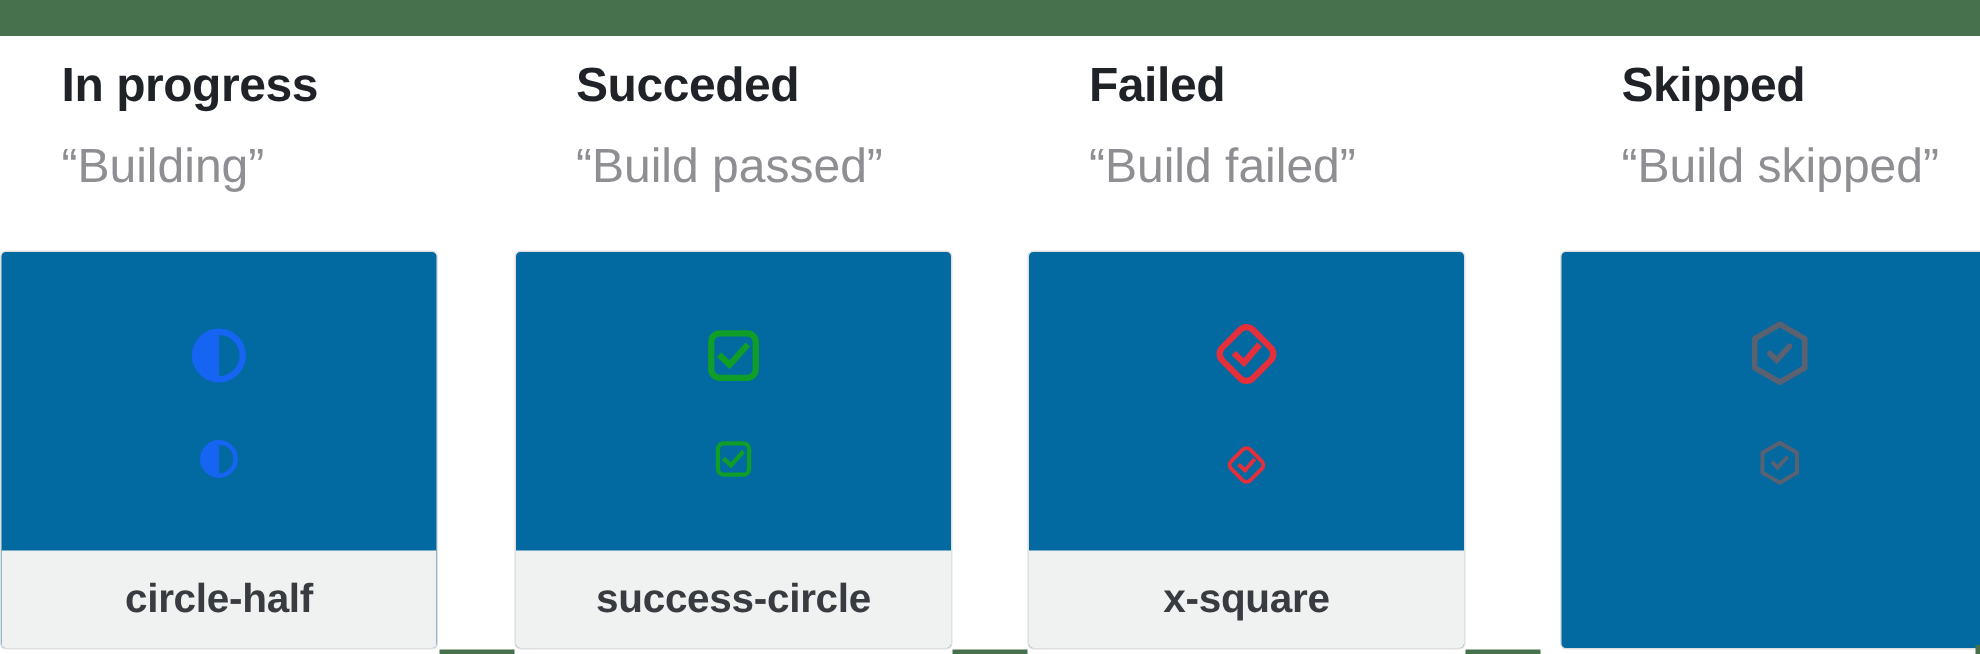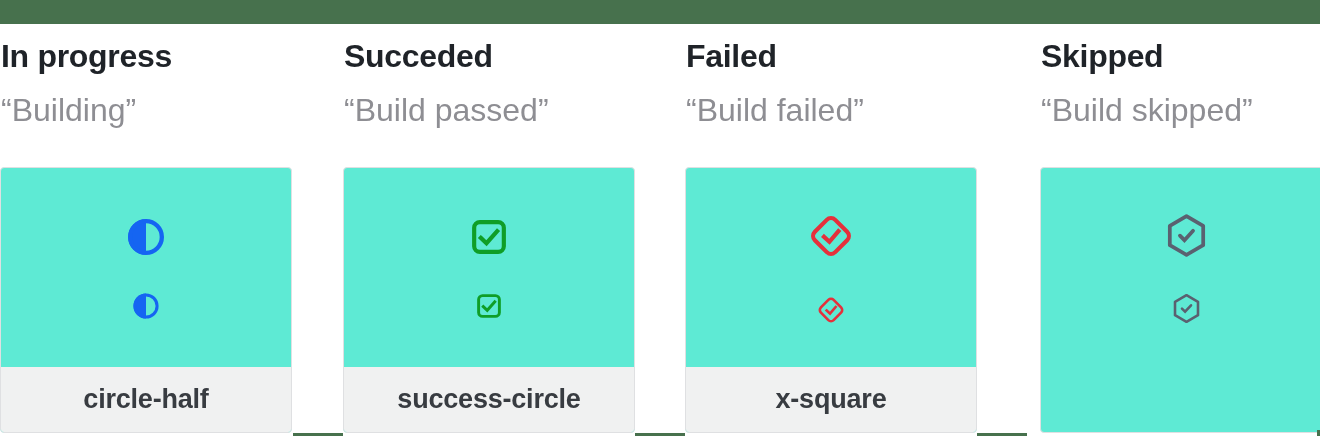--- a/index.html
+++ b/index.html
@@ -7,41 +7,41 @@
     position:relative;
     width:1320px;height:436px;
     overflow:hidden;
     background:#ffffff;
     font-family:"Liberation Sans","DejaVu Sans",sans-serif;
   }
   .top-band{
     position:absolute;left:0;top:0;width:1320px;height:24px;
     background:var(--band,#47714D);
   }
-  .col{position:absolute;top:0;width:292px;}
+  .col{position:absolute;top:0;width:292px;padding-left:40px;}
   .col-0{left:0;}
   .col-1{left:343px;}
   .col-2{left:685px;}
   .col-3{left:1040px;}
   .status-title{
     margin:40px 0 0 1px;
     font-size:32px;line-height:1.05;font-weight:800;
     letter-spacing:-0.3px;
     color:var(--heading,#1F2328);
   }
   .status-quote{
     margin:19px 0 0 1px;
     font-size:32px;line-height:1.1;font-weight:500;
     color:var(--quote,#8E8E93);
   }
   .card{
     position:absolute;top:167px;left:0;
     width:292px;height:266px;
     box-sizing:border-box;
-    background:#5eead4;
+    background:#0369a1;
     border:1.5px solid var(--card_border,#DFE0E2);
     border-radius:4px;
     overflow:hidden;
   }
   .icon-zone{
     position:absolute;top:0;left:0;right:0;height:201px;
     display:flex;flex-direction:column;align-items:center;justify-content:center;
     gap:35px;
   }
   .card-footer{

